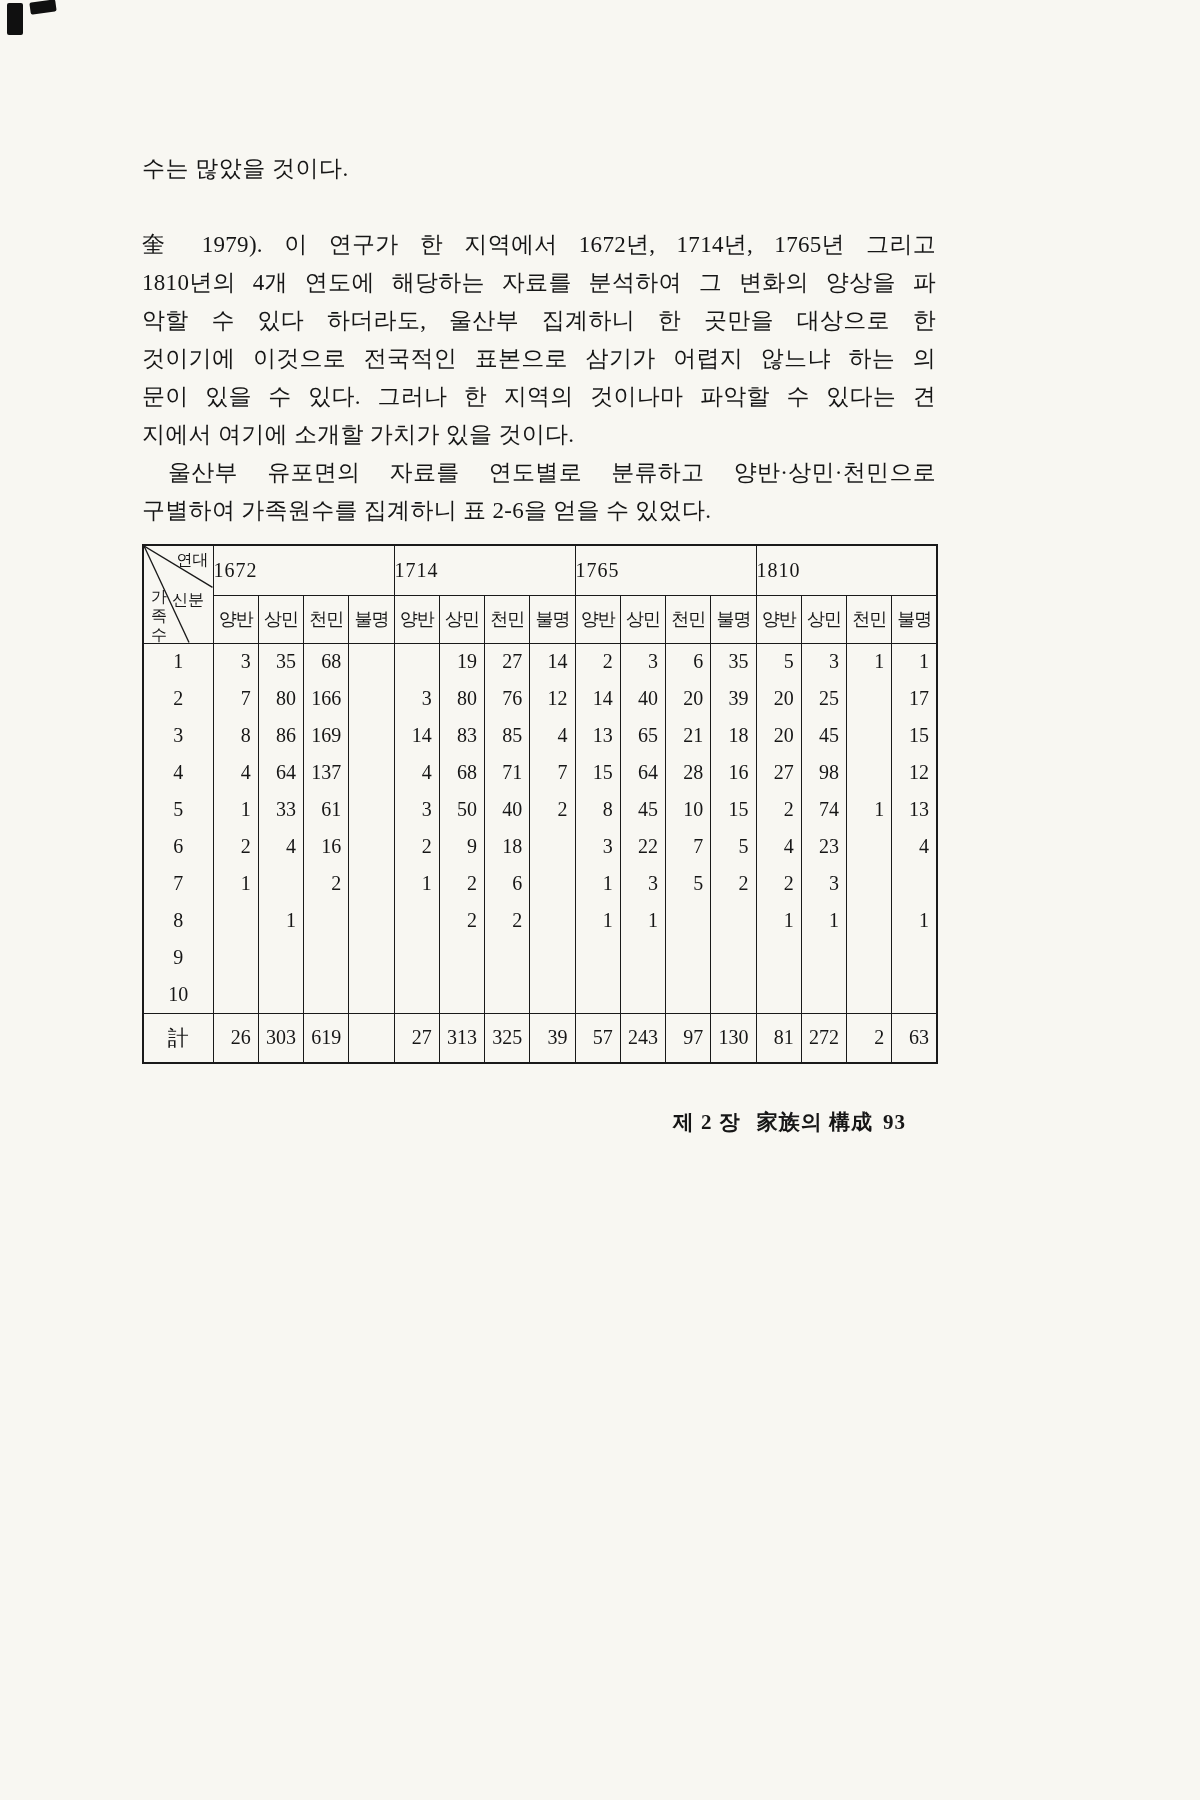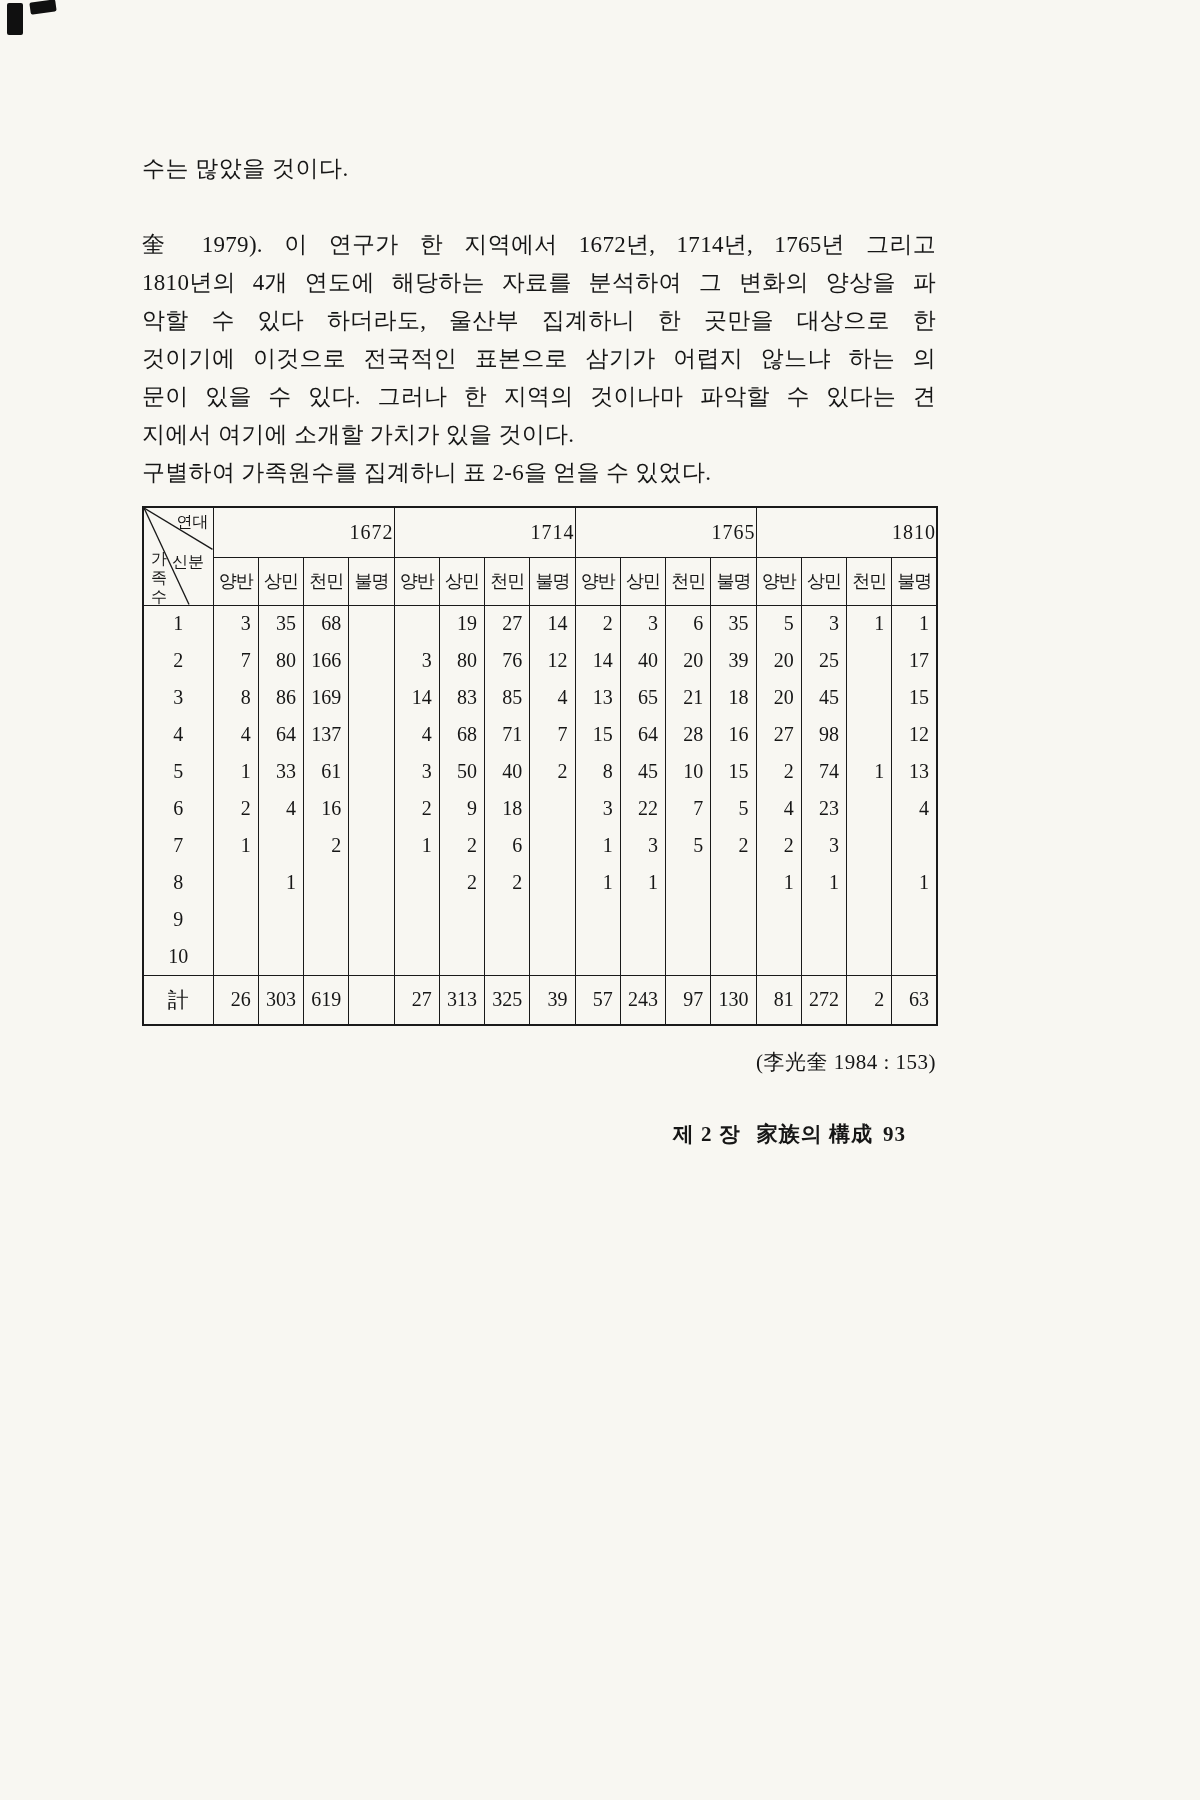--- a/index.html
+++ b/index.html
@@ -29,21 +29,21 @@
   }
   .pline.first { text-indent:26px; }
   .pline.last { text-align-last:left; }
   .tbl-title { margin-top:50px; text-align:center; font-size:21px; letter-spacing:1.5px; }
   table {
     border-collapse:collapse; table-layout:fixed;
     width:794px; margin-top:14px;
     border:2.4px solid #1a1a1a;
   }
   th, td { border-left:1.5px solid #1a1a1a; font-weight:normal; overflow:hidden; }
-  th.year-cell { height:50px; font-size:20px; text-align:right; border-bottom:1.5px solid #1a1a1a; letter-spacing:1px; }
+  th.year-cell { height:50px; font-size:20px; text-align:left; border-bottom:1.5px solid #1a1a1a; letter-spacing:1px; }
   th.class-cell { height:48px; font-size:18px; text-align:center; border-bottom:1.5px solid #1a1a1a; letter-spacing:-1px; }
   th.corner { position:relative; padding:0; border-bottom:1.5px solid #1a1a1a; }
   th.corner svg { position:absolute; left:0; top:0; width:100%; height:100%; }
   .c-top { position:absolute; top:4px; right:4px; font-size:16px; letter-spacing:0; }
   .c-mid { position:absolute; top:44px; left:28px; font-size:16px; }
   .c-left { position:absolute; top:32px; left:4px; font-size:16px;
             writing-mode:vertical-rl; text-orientation:upright; letter-spacing:3px; }
   tbody td { height:37px; font-size:20px; text-align:right; padding-right:7px; }
   tbody td.rowlabel { text-align:center; padding-right:0; }
   tr.total td { border-top:1.5px solid #1a1a1a; height:50px; }
@@ -68,20 +68,21 @@
     <div class="paras">
         <div class="para">
           <div class="pline">奎 1979). 이 연구가 한 지역에서 1672년, 1714년, 1765년 그리고</div>
           <div class="pline">1810년의 4개 연도에 해당하는 자료를 분석하여 그 변화의 양상을 파</div>
           <div class="pline">악할 수 있다 하더라도, 울산부 집계하니 한 곳만을 대상으로 한</div>
           <div class="pline">것이기에 이것으로 전국적인 표본으로 삼기가 어렵지 않느냐 하는 의</div>
           <div class="pline">문이 있을 수 있다. 그러나 한 지역의 것이나마 파악할 수 있다는 견</div>
           <div class="pline last">지에서 여기에 소개할 가치가 있을 것이다.</div>
         </div>
         <div class="para">
+          <div class="pline first">울산부 유포면의 자료를 연도별로 분류하고 양반·상민·천민으로</div>
           <div class="pline last">구별하여 가족원수를 집계하니 표 2-6을 얻을 수 있었다.</div>
         </div>
       </div>
 
 
     <table>
       <colgroup>
           <col style="width: 70px;">
           <col style="width: 45.25px;">
           <col style="width: 45.25px;">
@@ -341,20 +342,19 @@
             <td>97</td>
             <td>130</td>
             <td>81</td>
             <td>272</td>
             <td>2</td>
             <td>63</td>
           </tr>
         </tbody>
     </table>
 
-    <div class="source">(李光奎 1984 : 153)</div>
 
     <div class="footer">
       <span>제 2 장</span><span class="sep"></span><span>家族의 構成</span><span class="pg">93</span>
     </div>
 
   </div>
 </div>
 
 </body></html>

